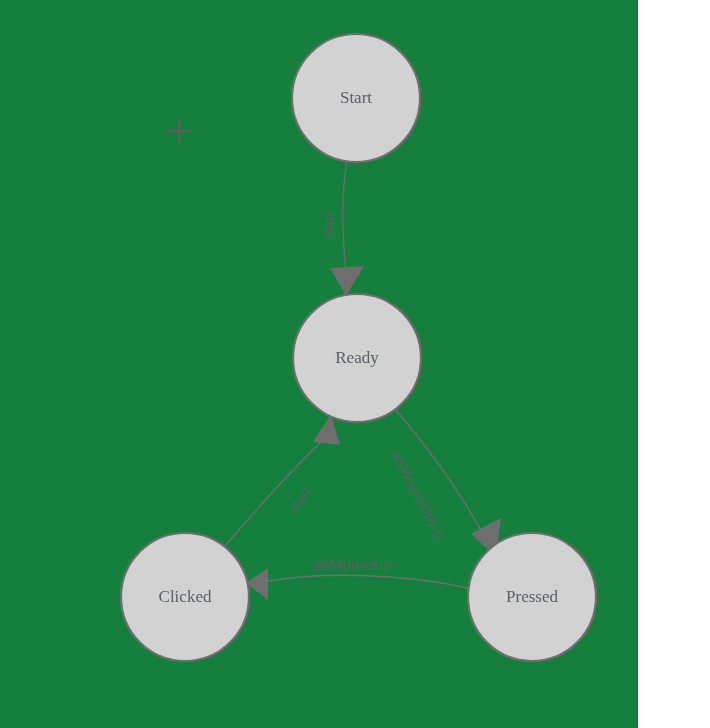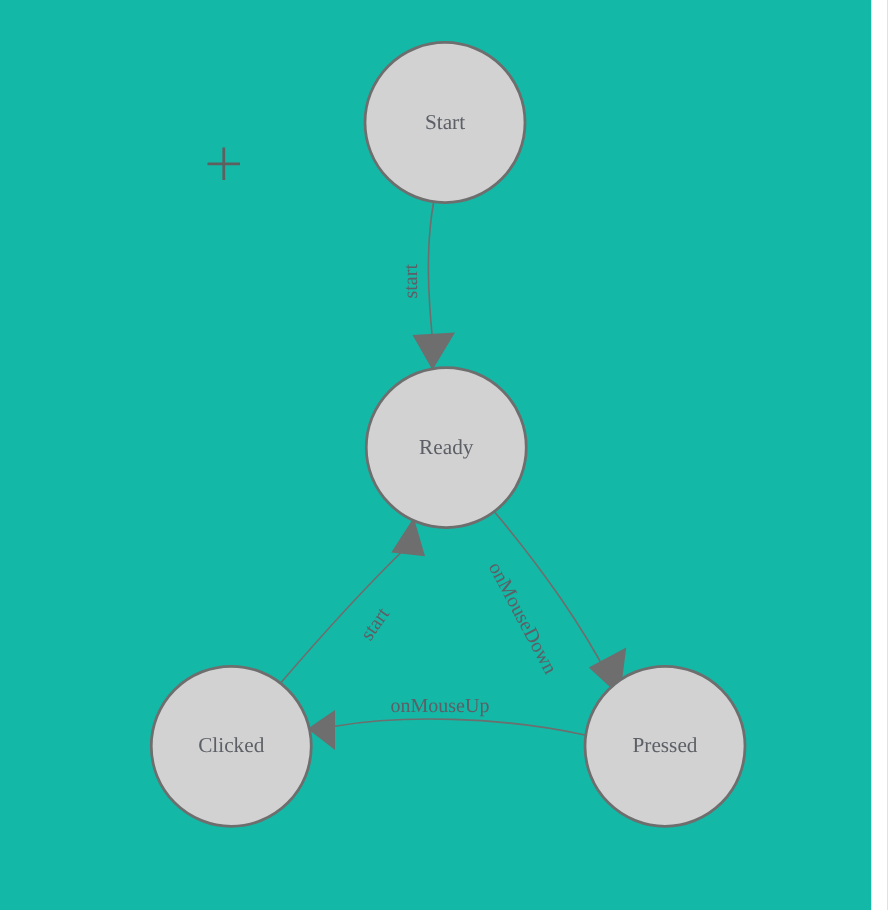--- a/index.html
+++ b/index.html
@@ -9,23 +9,23 @@
     background: #ffffff;
   }
   body {
     width: 710px;
     height: 728px;
     overflow: hidden;
     font-family: "Liberation Serif", "DejaVu Serif", serif;
   }
   #canvas-root {
     position: relative;
-    width: 697px;
+    width: 638px;
     height: 728px;
-    background: #14b8a6;
+    background: #15803d;
   }
   svg#diagram {
     position: absolute;
     top: 0;
     left: 0;
     width: 710px;
     height: 728px;
     display: block;
   }
   .node-shape {

